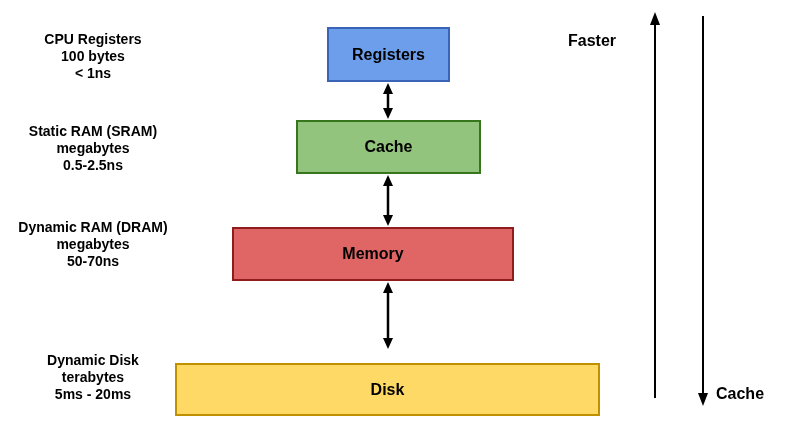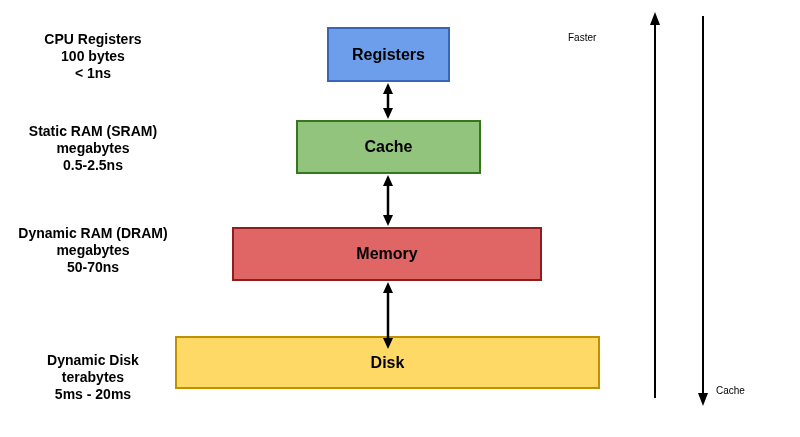--- a/index.html
+++ b/index.html
@@ -30,62 +30,62 @@
     display: flex;
     align-items: center;
     justify-content: center;
     border: 2px solid #0f172a;
     font-size: 16px;
     font-weight: bold;
     color: #000000;
   }
   .axis-label {
     position: absolute;
-    font-size: 10px;
-    font-weight: normal;
+    font-size: 16px;
+    font-weight: bold;
     color: #000000;
   }
   svg { position: absolute; display: block; }
 </style>
 </head>
 <body>
 
 <div class="stage">
 
   <div class="desc" style="top:27px;height:55px">
     <div>CPU Registers</div>
     <div>100 bytes</div>
     <div>&lt; 1ns</div>
   </div>
   <div class="desc" style="top:120px;height:54px">
     <div>Static RAM (SRAM)</div>
     <div>megabytes</div>
     <div>0.5-2.5ns</div>
   </div>
-  <div class="desc" style="top:222px;height:54px">
+  <div class="desc" style="top:216px;height:54px">
     <div>Dynamic RAM (DRAM)</div>
     <div>megabytes</div>
     <div>50-70ns</div>
   </div>
   <div class="desc" style="top:350px;height:53px">
     <div>Dynamic Disk</div>
     <div>terabytes</div>
     <div>5ms - 20ms</div>
   </div>
 
   <div class="box" style="left: 327px; top: 27px; width: 123px; height: 55px; background-color: rgb(109, 158, 235); border-color: rgb(58, 100, 181);">
     <span>Registers</span>
   </div>
   <div class="box" style="left: 296px; top: 120px; width: 185px; height: 54px; background-color: rgb(147, 196, 125); border-color: rgb(56, 118, 29);">
     <span>Cache</span>
   </div>
-  <div class="box" style="left: 232px; top: 227px; width: 310px; height: 54px; background-color: rgb(224, 102, 102); border-color: rgb(143, 29, 29); text-align: right;">
+  <div class="box" style="left: 232px; top: 227px; width: 282px; height: 54px; background-color: rgb(224, 102, 102); border-color: rgb(143, 29, 29); text-align: right;">
     <span>Memory</span>
   </div>
-  <div class="box" style="left: 175px; top: 336px; width: 425px; height: 53px; background-color: rgb(255, 217, 102); border-color: rgb(191, 144, 0);">
+  <div class="box" style="left: 175px; top: 363px; width: 425px; height: 53px; background-color: rgb(255, 217, 102); border-color: rgb(191, 144, 0);">
     <span>Disk</span>
   </div>
 
   <svg style="left:381px;top:83px" width="14" height="36" viewBox="0 0 14 36">
     <line x1="7" y1="8" x2="7" y2="28" stroke="#000" stroke-width="2.5"></line>
     <polygon points="7,0 2,11 12,11" fill="#000"></polygon>
     <polygon points="7,36 2,25 12,25" fill="#000"></polygon>
   </svg>
   <svg style="left:381px;top:175px" width="14" height="51" viewBox="0 0 14 51">
     <line x1="7" y1="8" x2="7" y2="43" stroke="#000" stroke-width="2.5"></line>

